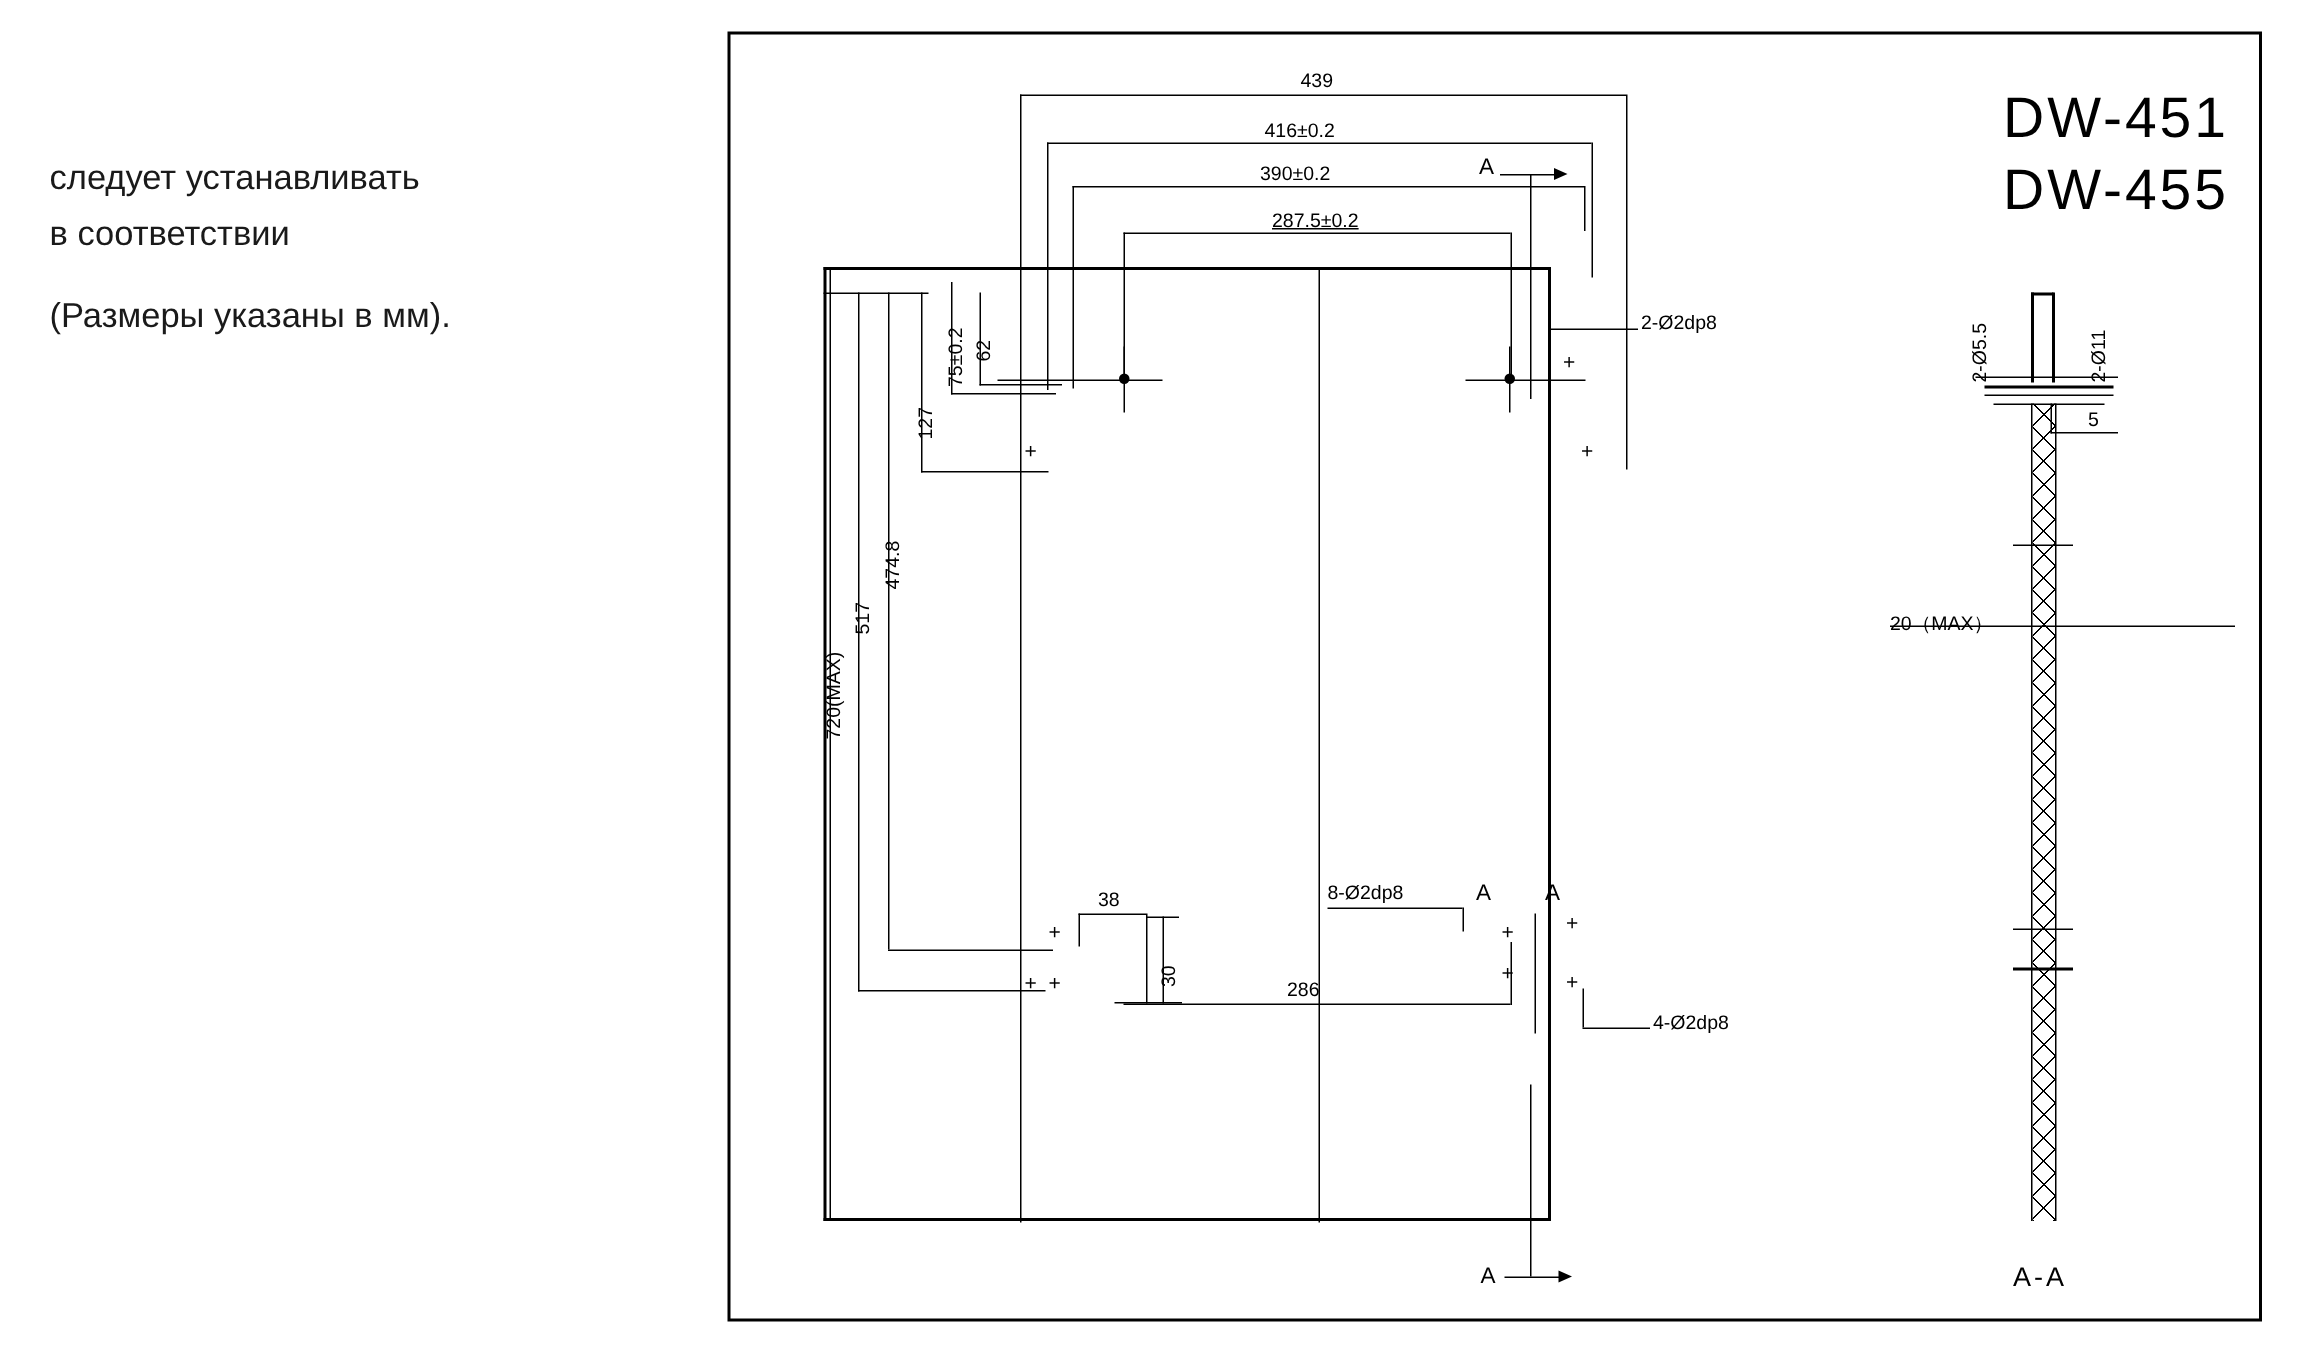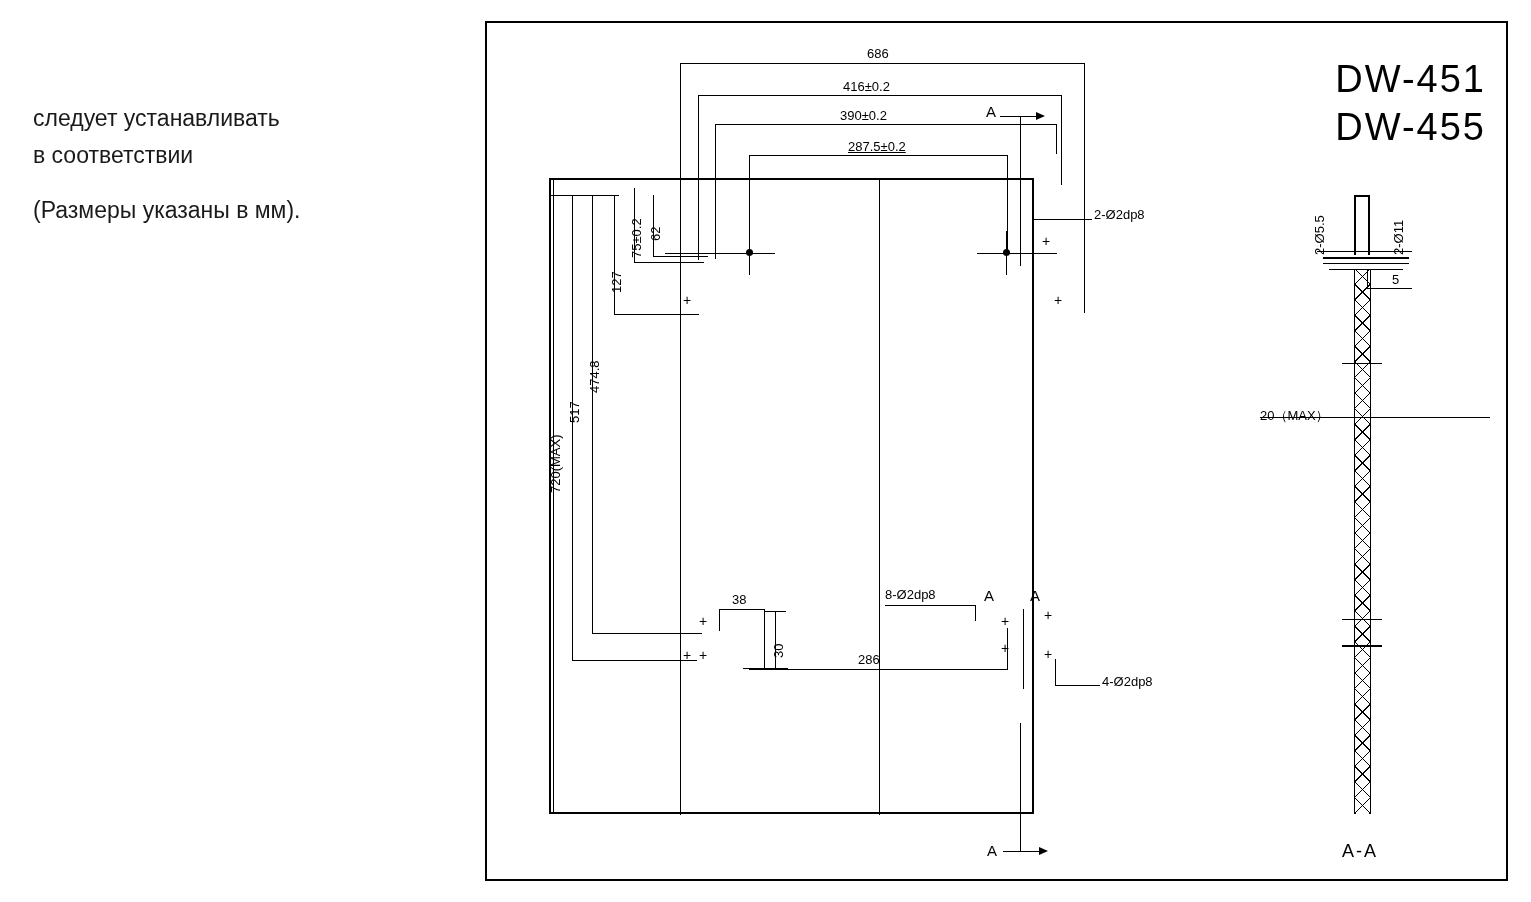--- a/index.html
+++ b/index.html
@@ -146,21 +146,21 @@
   <div class="h thick" style="left:62px; top:155px; width:485px;"></div>
   <div class="h thick" style="left:62px; top:789px; width:485px;"></div>
   <div class="v vthick" style="left:545px; top:155px; height:636px;"></div>
 
   <div class="v" style="left:193px; top:40px; height:752px;"></div>
   <div class="v" style="left:392px; top:155px; height:637px;"></div>
   <div class="v" style="left:536px; top:586px; height:80px;"></div>
 
   <div class="h" style="left:193px; top:40px; width:404px;"></div>
   <div class="v" style="left:597px; top:40px; height:250px;"></div>
-  <div class="lbl" style="left:380px; top:24px;">686</div>
+  <div class="lbl" style="left:380px; top:24px;">439</div>
 
   <div class="h" style="left:211px; top:72px; width:363px;"></div>
   <div class="v" style="left:211px; top:72px; height:165px;"></div>
   <div class="v" style="left:574px; top:72px; height:90px;"></div>
   <div class="lbl" style="left:356px; top:57px;text-align:center;">416±0.2</div>
 
   <div class="h" style="left:228px; top:101px; width:341px;"></div>
   <div class="v" style="left:228px; top:101px; height:135px;"></div>
   <div class="v" style="left:569px; top:101px; height:30px;"></div>
   <div class="lbl" style="left:353px; top:86px;">390±0.2</div>

